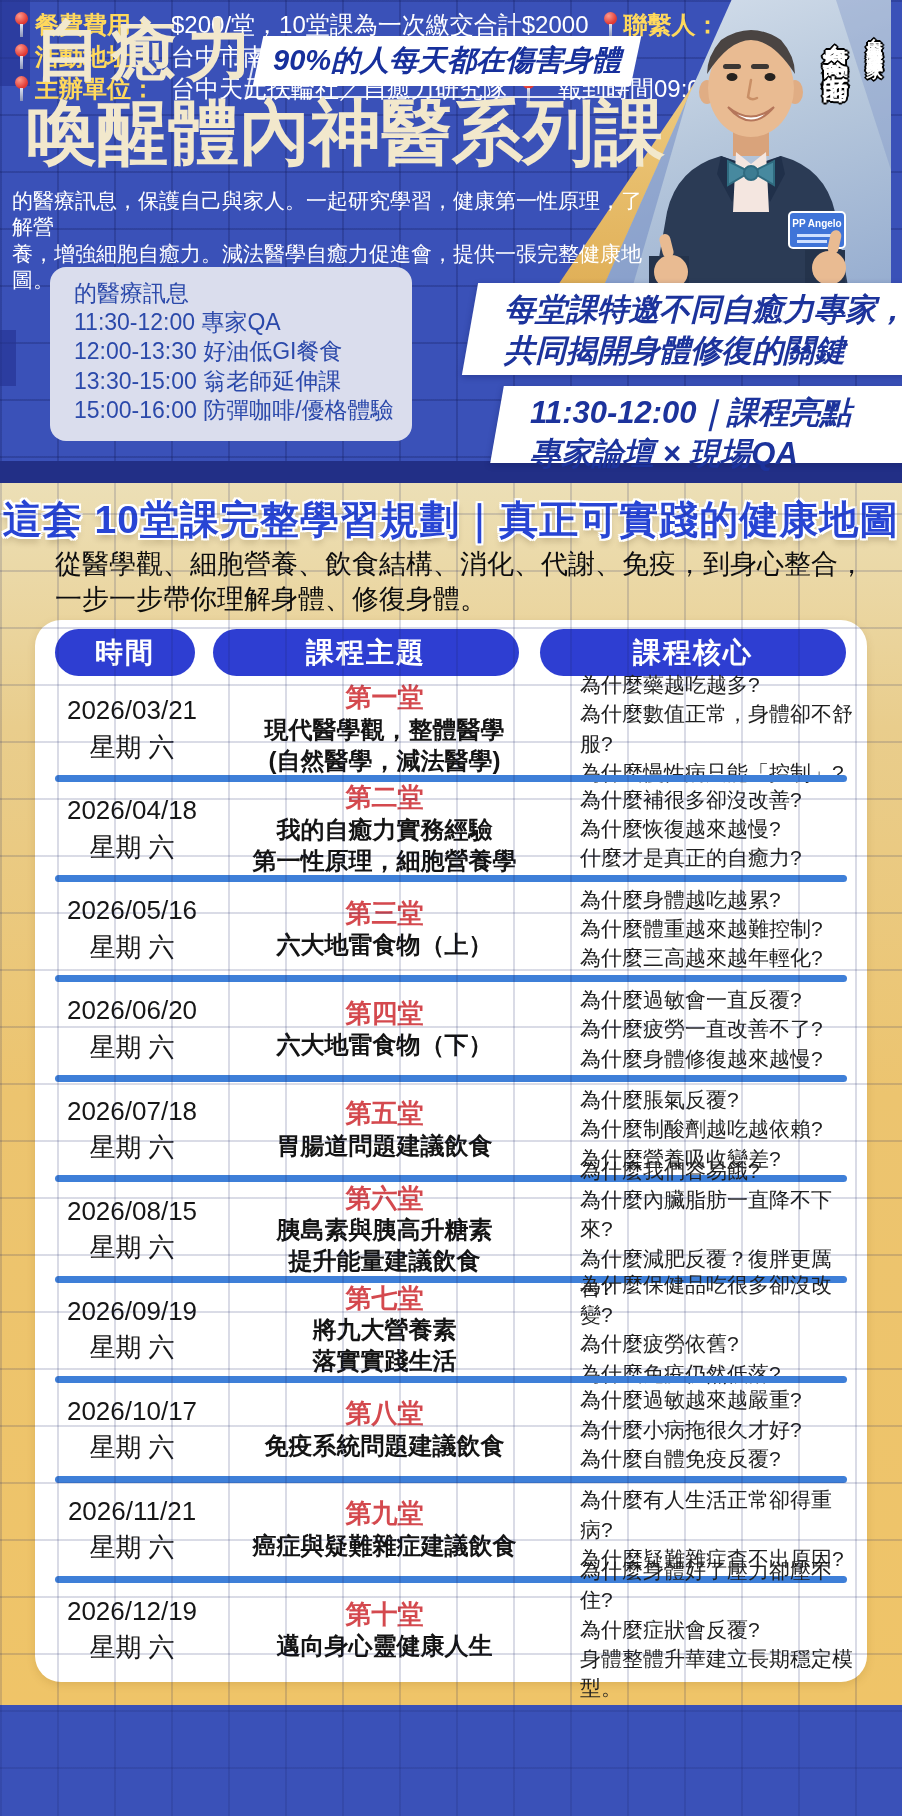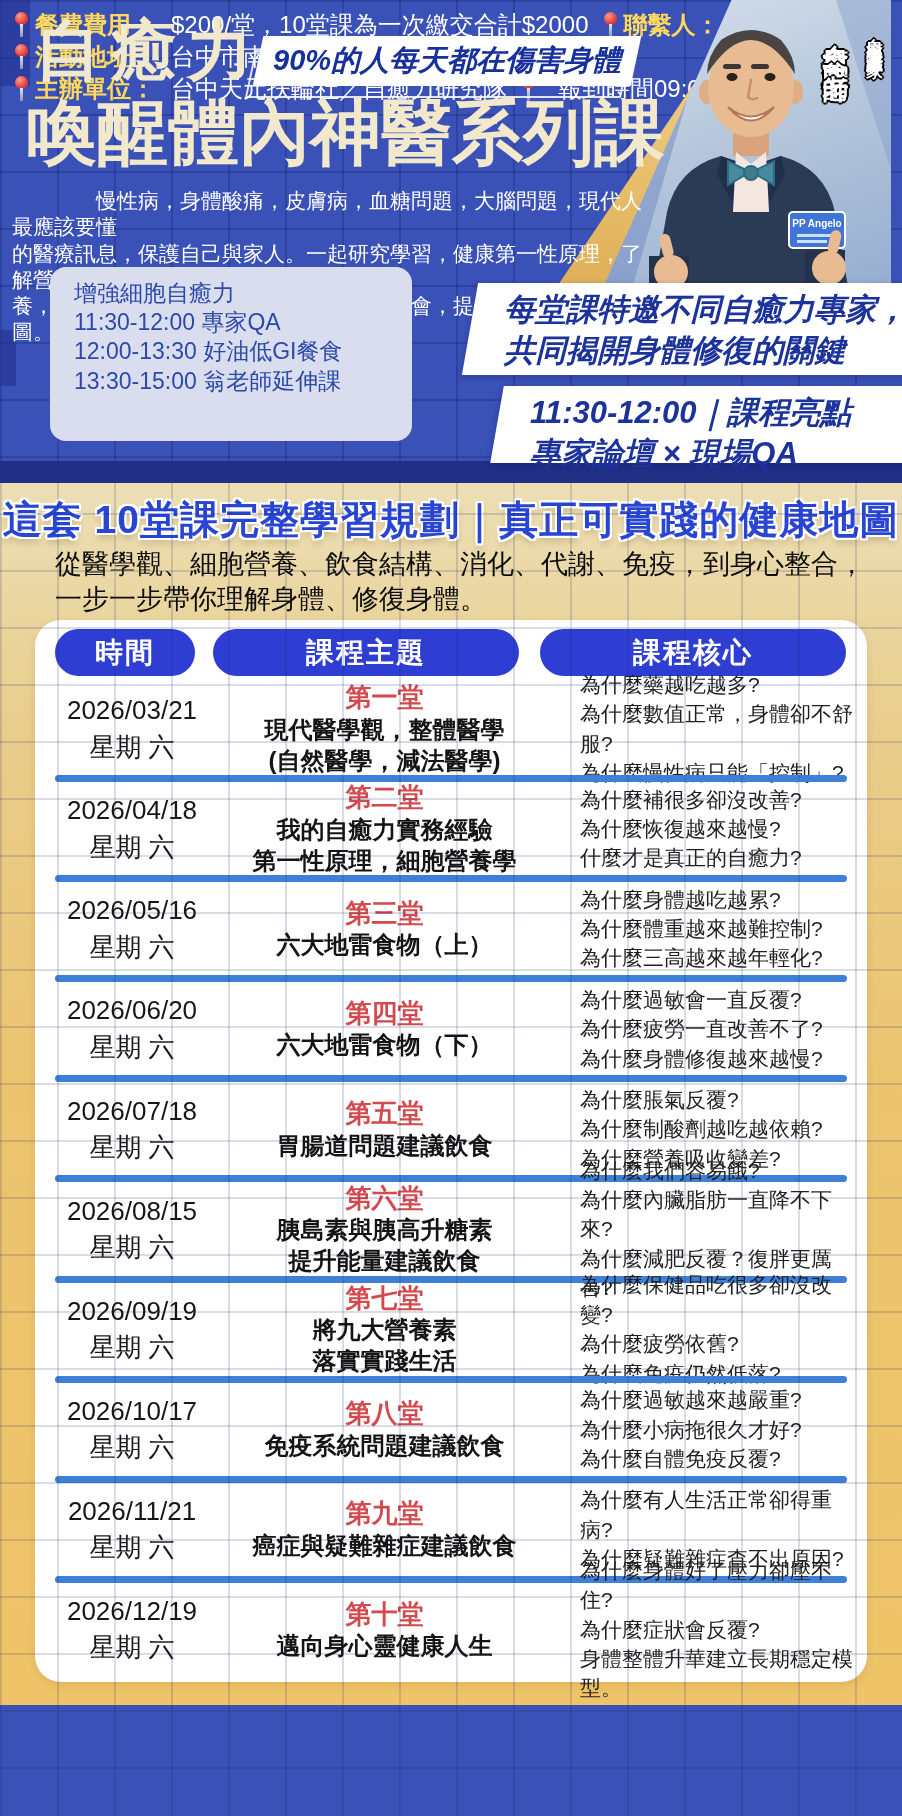--- a/index.html
+++ b/index.html
@@ -134,31 +134,31 @@
   <div class="vname vname-inner">自癒翁 翁政宏 老師</div>
 
   <div class="abs title1">自癒力</div>
   <div class="abs badge-outline"></div>
   <div class="abs badge">
     <span class="badge-text">90%的人每天都在傷害身體</span>
   </div>
   <div class="abs title2">喚醒體內神醫系列課</div>
 
   <div class="abs intro">
-    <div class="ln0">慢性病，身體酸痛，皮膚病，血糖問題，大腦問題，現代人最應該要懂</div>
     <div>的醫療訊息，保護自己與家人。一起研究學習，健康第一性原理，了解營</div>
     <div>養，增強細胞自癒力。減法醫學自癒力促進會，提供一張完整健康地圖。</div>
   </div>
 
   <div class="abs sched-box">
-    <div>增強細胞自癒力</div>
+    <div>的醫療訊息</div>
     <div id="sched-items">
         <div class="sched-item">11:30-12:00 專家QA</div>
         <div class="sched-item">12:00-13:30 好油低GI餐食</div>
         <div class="sched-item">13:30-15:00 翁老師延伸課</div>
+        <div class="sched-item">15:00-16:00 防彈咖啡/優格體驗</div>
       </div>
   </div>
 
   <div class="abs hl-box hl-box1">
     <div class="hl-inner">
       <div>每堂課特邀不同自癒力專家，</div>
       <div>共同揭開身體修復的關鍵</div>
     </div>
   </div>
   <div class="abs hl-box hl-box2">

